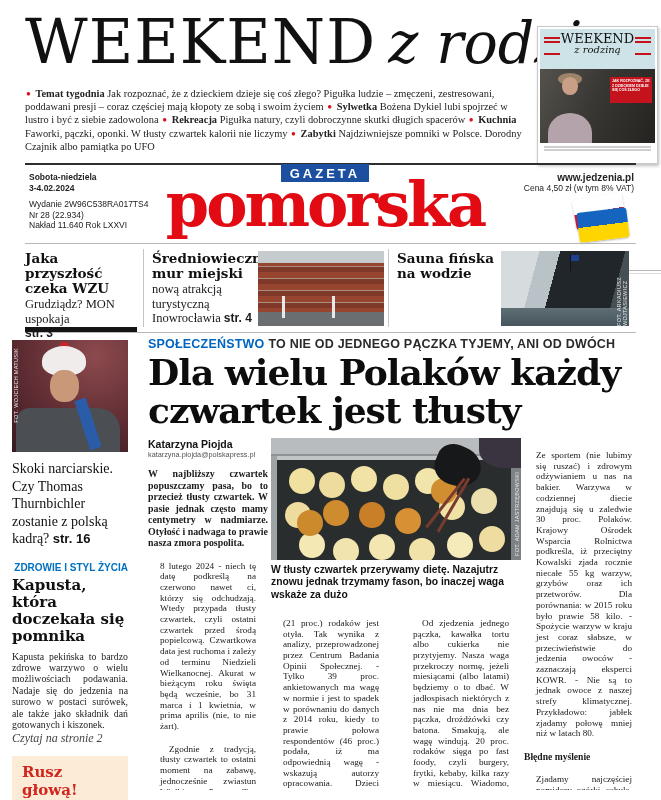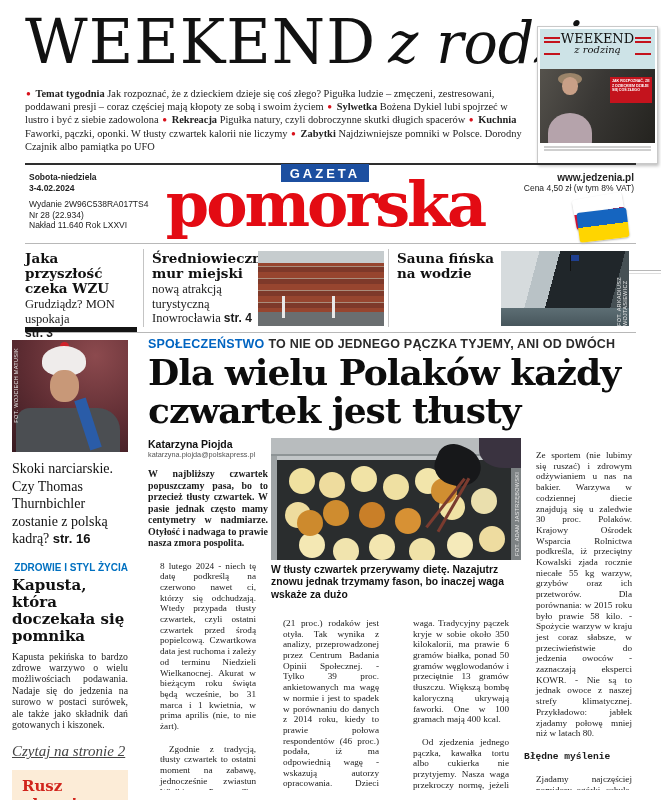--- a/index.html
+++ b/index.html
@@ -77,39 +77,39 @@
   .ski .beanie{position:absolute;left:30px;top:6px;width:44px;height:30px;background:#efeceb;border-radius:50% 50% 42% 42%;}
   .ski .pompom{position:absolute;left:48px;top:2px;width:9px;height:9px;background:#d0222a;border-radius:50%;}
   .ski .face{position:absolute;left:38px;top:30px;width:29px;height:32px;background:#c89878;border-radius:46%;}
   .ski .jacket{position:absolute;left:4px;bottom:-4px;width:104px;height:48px;background:#4b4e52;border-radius:14px 22px 0 0;}
   .ski .strap{position:absolute;left:70px;top:58px;width:12px;height:52px;background:#2a5ca8;transform:rotate(-18deg);}
   .ski-text{margin-top:8px;font-size:14px;line-height:17.5px;color:#111;}
   .ski-text .t-page{font-family:"Liberation Sans",sans-serif;font-weight:bold;font-size:13px;}
   .rail-label{margin-top:14px;font-family:"Liberation Sans",sans-serif;font-weight:bold;font-size:10px;color:#0070c0;text-align:right;}
   .rail-title{margin-top:4px;font-family:"DejaVu Serif",serif;font-weight:bold;font-size:15px;line-height:17px;color:#111;}
   .rail-body{margin-top:6px;font-size:9.8px;line-height:11.4px;text-align:justify;}
-  .rail-more{margin-top:13px;font-style:italic;font-size:15px;color:#444;text-decoration:underline;}
+  .rail-more{margin-top:1px;font-style:italic;font-size:12px;color:#444;}
   .puzzle-box{margin-top:10px;background:#fcecd7;padding:7px 10px;}
   .puzzle-box .pl{font-family:"DejaVu Serif",serif;font-weight:bold;font-size:15px;color:#d1251d;}
   
   .main{position:absolute;left:148px;top:337px;width:510px;height:463px;}
   .kicker-row{font-family:Liberation Sans, sans-serif;font-weight:bold;font-size:12.5px;letter-spacing:.2px;}
   .kicker-row .kl{color:#0064c1;}
   .kicker-row .kt{color:#2a2a2a;margin-left:4px;font-weight:600;}
   .headline{margin-top:2px;font-family:"DejaVu Serif",serif;font-weight:bold;font-size:36px;
             line-height:38px;letter-spacing:-1px;color:#0d0d0d;}
   .cols{margin-top:9px;display:flex;gap:3px;height:352px;overflow:hidden;}
   .col{width:120px;overflow:hidden;}
   .mid{width:250px;}
   .byl-name{font-family:"Liberation Sans",sans-serif;font-weight:bold;font-size:10.5px;color:#111;}
   .byl-mail{font-family:"Liberation Sans",sans-serif;font-size:7.3px;color:#555;margin-bottom:9px;}
   .lead{font-weight:bold;font-size:9.9px;line-height:11.5px;text-align:justify;margin-bottom:7px;}
   .bp{font-size:9.2px;line-height:10.7px;text-align:justify;margin:12px;}
   .bp.ind{text-indent:9px;}
-  .subhead{font-family:Liberation Mono, monospace;font-weight:bold;font-size:9.6px;margin:5px 0 1px;}
+  .subhead{font-family:Liberation Serif, serif;font-weight:bold;font-size:9.6px;margin:5px 0 1px;}
   .mphoto{position:relative;width:250px;height:122px;overflow:hidden;
           background:linear-gradient(#b8bcbe 0 16px,#8e9496 16px 20px,#2a2d2e 20px 100%);}
   .mphoto .rim{position:absolute;left:0;top:18px;width:100%;height:4px;background:#c2c6c8;}
   .mphoto .rimL{position:absolute;left:0;top:18px;width:6px;height:104px;background:#9fa4a6;}
   .mphoto .rimR{position:absolute;right:0;top:18px;width:10px;height:104px;background:#7d8284;}
   .dl{position:absolute;left:18px;top:30px;width:26px;height:26px;border-radius:50%;background:#f0e1a0;
       box-shadow:30px 4px 0 #eedc9e,62px -2px 0 #f1e3a6,94px 6px 0 #efe0a2,126px 0 0 #f2e5ab,
       -4px 34px 0 #eedc9e,150px 26px 0 #f0e2a4,182px 20px 0 #eadfad,
       10px 64px 0 #f4e8b4,44px 70px 0 #f1e4ae,80px 66px 0 #f3e6b0,120px 70px 0 #f0e2a8,158px 64px 0 #f5eaba,190px 58px 0 #eedca0;}
   .dg{position:absolute;left:52px;top:62px;width:26px;height:26px;border-radius:50%;background:#cf8c2f;
@@ -281,21 +281,20 @@
           <div class="stick b"></div>
           <span class="vcred onphoto" style="right:1px;bottom:4px">FOT. ADAM JASTRZĘBOWSKI</span>
         </div>
         <div class="caption">W tłusty czwartek przerywamy dietę. Nazajutrz znowu jednak trzymamy fason, bo inaczej waga wskaże za dużo</div>
         <div class="midcols">
           <div class="col">
             <p class="bp">(21 proc.) rodaków jest otyła. Tak wynika z analizy, przeprowadzonej przez Centrum Badania Opinii Społecznej. - Tylko 39 proc. ankietowanych ma wagę w normie i jest to spadek w porównaniu do danych z 2014 roku, kiedy to prawie połowa respondentów (46 proc.) podała, iż ma odpowiednią wagę - wskazują autorzy opracowania. Dzieci biorą przykład z dorosłych. Według Światowej Organizacji Zdrowia (WHO) nadwagę i otyłość odnotowano u 32 proc. polskich dzieci w wieku 7-9 lat. Zajmujemy 8. miejsce wśród badanych krajów w Europie.</p>
 
           </div>
           <div class="col">
-            <p class="bp">waga. Tradycyjny pączek kryje w sobie około 350 kilokalorii, ma prawie 6 gramów białka, ponad 50 gramów węglowodanów i przeciętnie 13 gramów tłuszczu. Większą bombę kaloryczną ukrywają faworki. One w 100 gramach mają 400 kcal.</p>
             <p class="bp ind">Od zjedzenia jednego pączka, kawałka tortu albo cukierka nie przytyjemy. Nasza waga przekroczy normę, jeżeli miesiącami (albo latami) będziemy o to dbać. W jadłospisach niektórych z nas nie ma dnia bez pączka, drożdżówki czy batona. Smakują, ale wagę windują. 20 proc. rodaków sięga po fast foody, czyli burgery, frytki, kebaby, kilka razy w miesiącu. Wiadomo, wtedy, gdy idą na zakupy do galerii handlowej i przy okazji jedzą na miejscu. Obiad będą mieli zaliczony, zamiast domowego.</p>
           </div>
         </div>
       </div>
 
       <div class="col">
         <p class="bp">Ze sportem (nie lubimy się ruszać) i zdrowym odżywianiem u nas na bakier. Warzywa w codziennej diecie znajdują się u zaledwie 30 proc. Polaków. Krajowy Ośrodek Wsparcia Rolnictwa podkreśla, iż przeciętny Kowalski zjada rocznie niecałe 55 kg warzyw, grzybów oraz ich przetworów. Dla porównania: w 2015 roku było prawie 58 kilo. - Spożycie warzyw w kraju jest coraz słabsze, w przeciwieństwie do jedzenia owoców - zaznaczają eksperci KOWR. - Nie są to jednak owoce z naszej strefy klimatycznej. Przykładowo: jabłek zjadamy połowę mniej niż w latach 80.</p>
         <div class="subhead">Błędne myślenie</div>
         <p class="bp">Zjadamy najczęściej pomidory, ogórki, cebulę, marchew i kapustę. Systematycznie spada z kolei spożycie ziemniaków. Myślimy i tak, że wszystko jest w porządku. - Zdecydowana większość badanych (80 proc.) jest przekonana, że odżywia się zdrowo lub bardzo zdrowo - dalej informuje CBOS. - Rzadziej niż co piąta osoba deklaruje, że jej dieta jest niezdrowa (17 proc.). Wynika to przede wszystkim ze zmiany stylu życia, w tym nawyków żywieniowych i przeświadczenia, że ziemniaki tuczą.</p>
 

